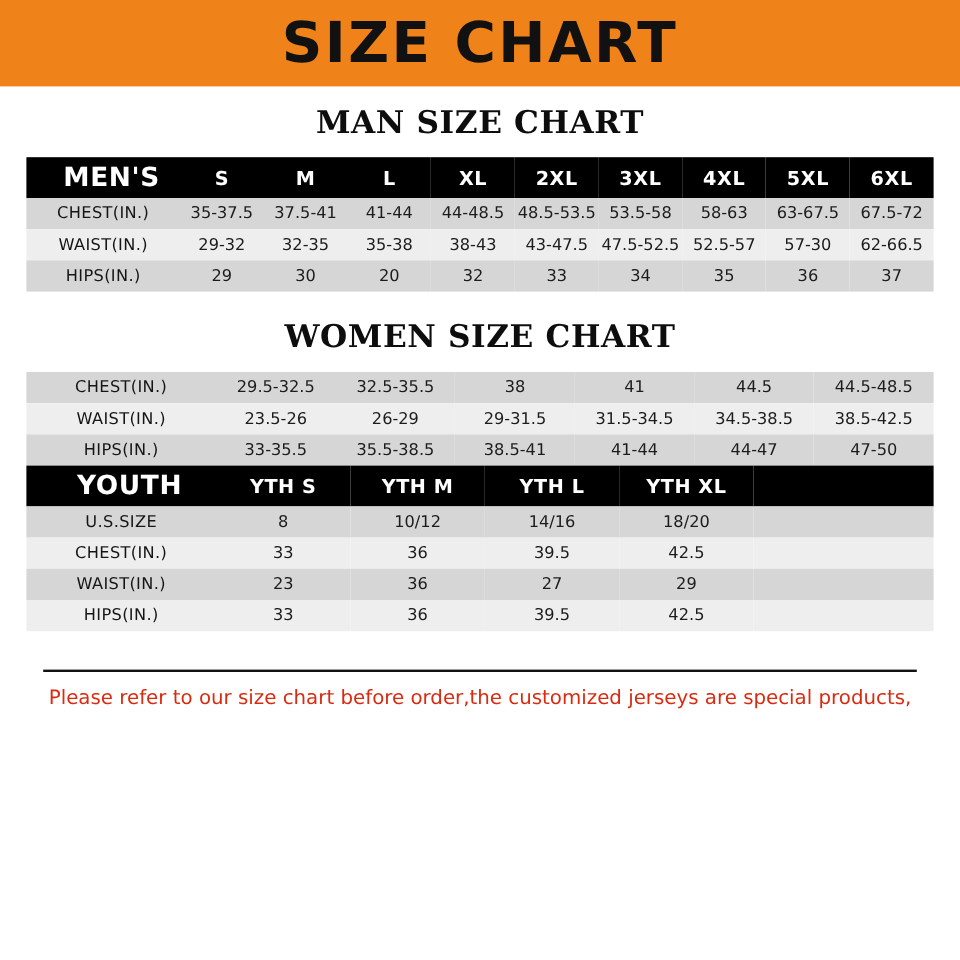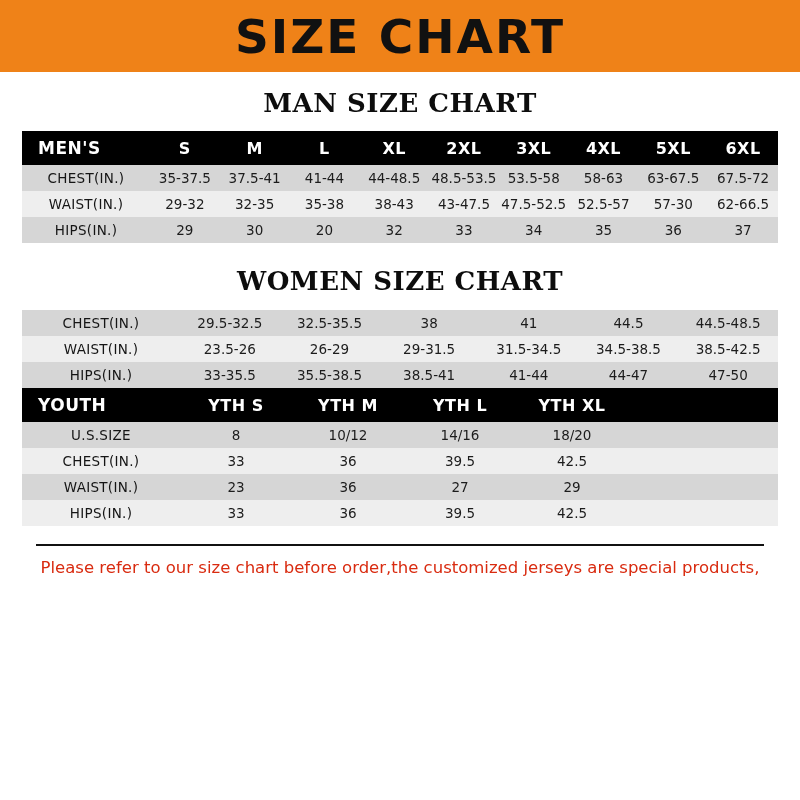--- a/index.html
+++ b/index.html
@@ -72,44 +72,44 @@
   
   table.size tr.head td {
     background: #000000;
     color: #ffffff;
     font-weight: bold;
     font-size: 16px;
     height: 34px;
     letter-spacing: 0.5px;
   }
   table.size tr.head td.first {
-    text-align: left;
+    text-align: center;
     padding-left: 16px;
-    font-size: 17px;
+    font-size: 22px;
   }
   
   table.size tr.r-dark td { background: #d6d6d6; }
   table.size tr.r-light td { background: #eeeeee; }
   table.size td.label {
     text-align: center;
     font-size: 13.5px;
     color: #151515;
     letter-spacing: 0.3px;
   }
 
   
   table.men col.lbl { width: 128px; }
   table.women col.lbl { width: 158px; }
   table.youth col.lbl { width: 158px; }
   table.youth col.pad { width: 150px; }
 
   
   .note {
     border-top: 2px solid #111;
-    margin: 18px 14px 0;
+    margin: 32px 14px 0;
     padding-top: 10px;
     text-align: center;
     color: #d92b10;
     font-size: 16.5px;
     line-height: 1.5;
     font-family: "DejaVu Sans", sans-serif;
   }
   .note div { white-space: nowrap; }
 </style>
 </head>

